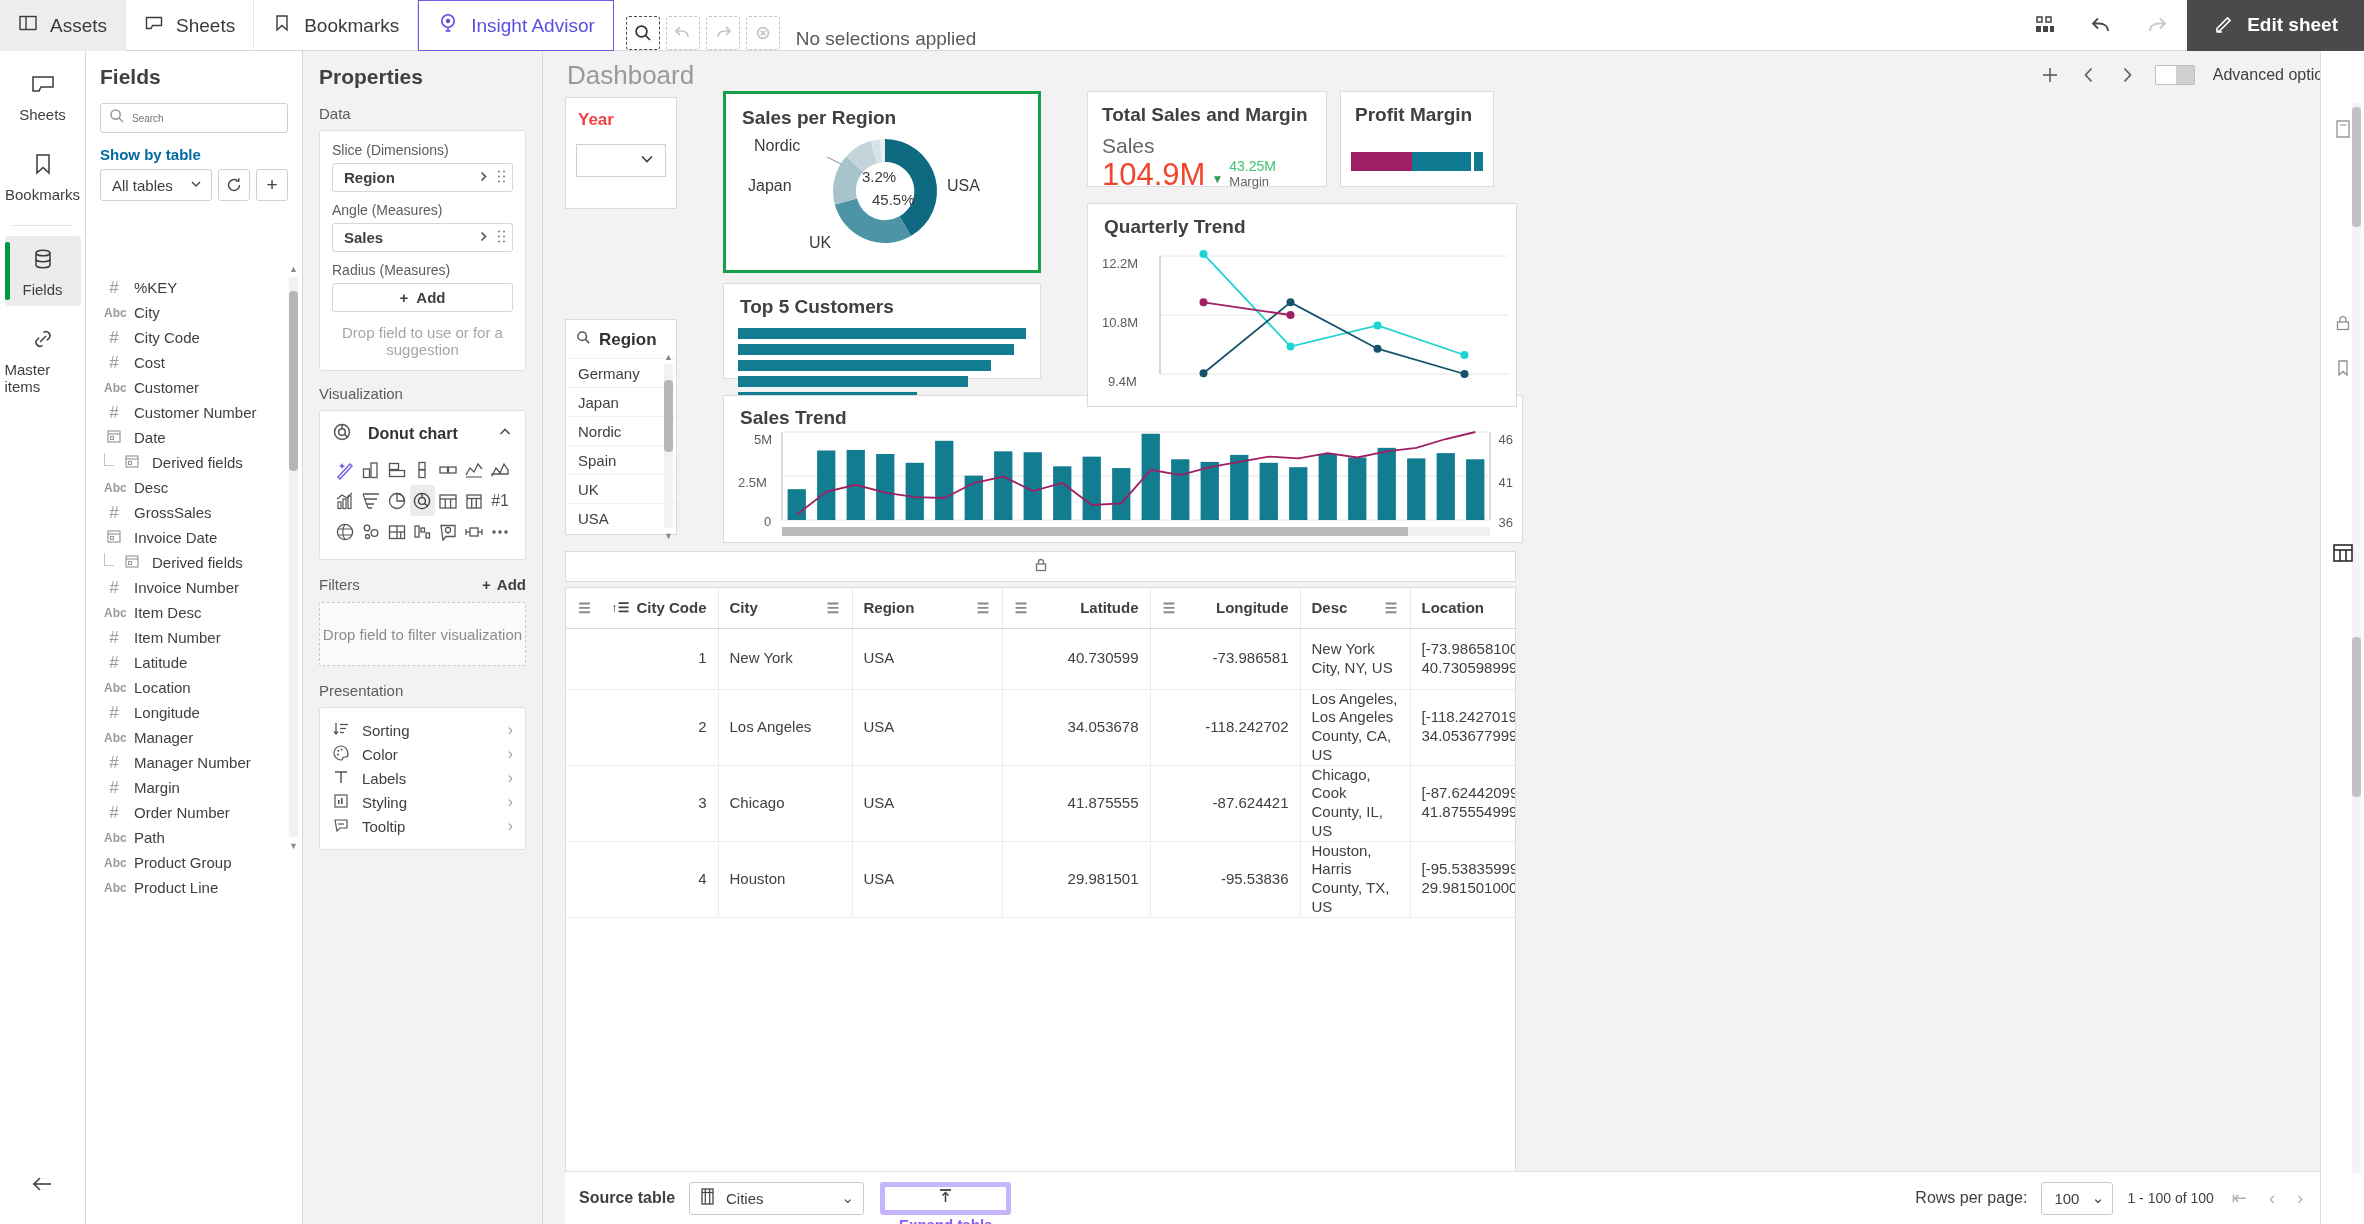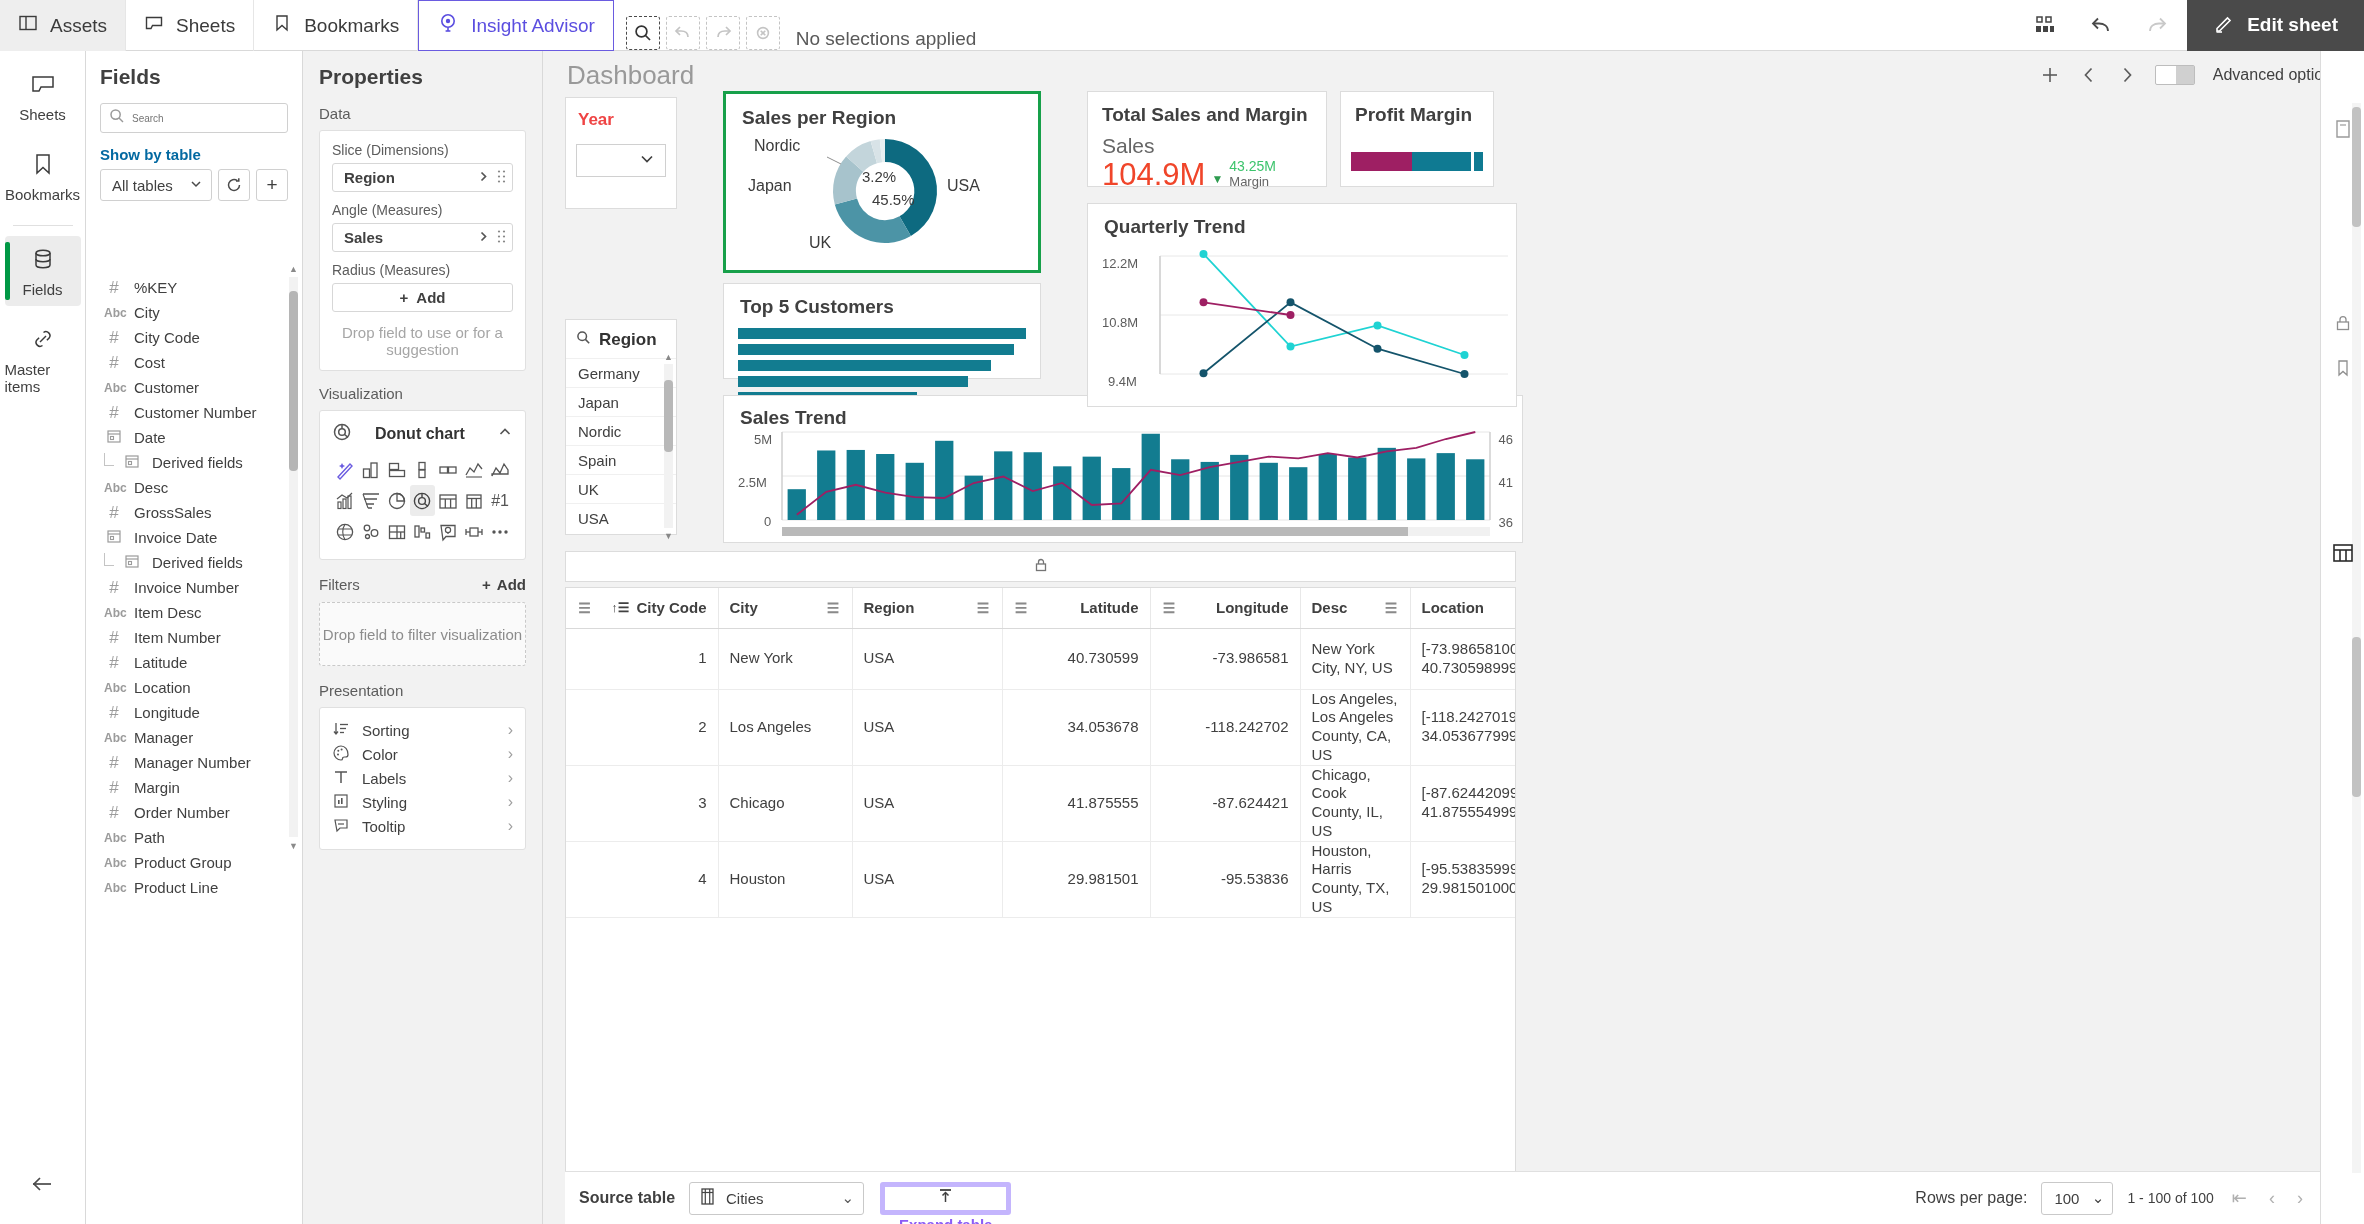--- a/index.html
+++ b/index.html
@@ -132,21 +132,21 @@
     margin-bottom: 10px; background: #fff;
   }
   .fl-box .sp { margin-left: auto; display: flex; align-items: center; gap: 7px; color: #555; }
   .addbtn {
     height: 29px; border: 1px solid #d7d7d7; border-radius: 3px;
     display: flex; align-items: center; justify-content: center; gap: 8px;
     font-size: 15px; font-weight: bold; color: #404040; cursor: pointer; background: #fff;
   }
   .hint { text-align: center; font-size: 15px; color: #a6a6a6; margin-top: 12px; }
   .viz-head {
-    display: flex; align-items: center; gap: 23px; font-size: 16px;
+    display: flex; align-items: center; gap: 16px; font-size: 16px;
     font-weight: bold; color: #333; margin-bottom: 8px; cursor: pointer;
   }
   .viz-grid { display: grid; grid-template-columns: repeat(7, 1fr); gap: 0px; }
   .viz-cell {
     height: 31px; display: flex; align-items: center; justify-content: center;
     cursor: pointer; border-radius: 3px; color: #555;
   }
   .viz-cell.sel { background: #ececec; }
   .filters-head {
     display: flex; align-items: center; justify-content: space-between;

